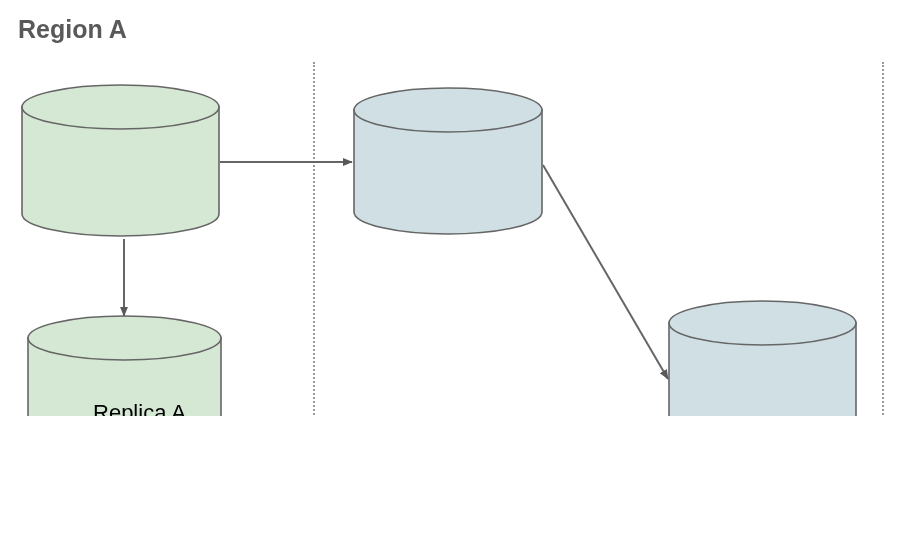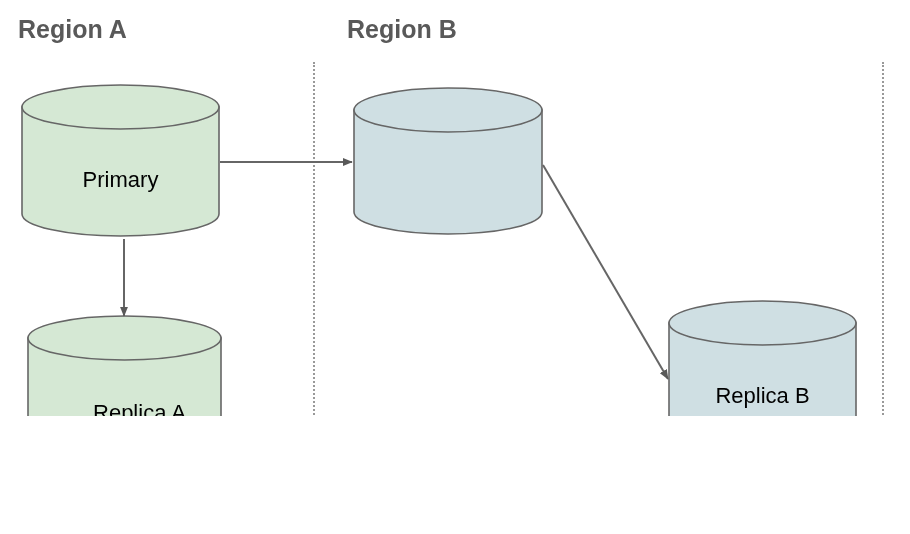--- a/index.html
+++ b/index.html
@@ -55,47 +55,44 @@
     position: absolute;
     overflow: visible;
   }
 </style>
 </head>
 <body>
 
 <div id="canvas">
 
   <div class="region-label" id="region-a-label">Region A</div>
-  <div class="region-label" id="region-b-label">Region B</div>
 
   <div class="divider" id="divider-1"></div>
   <div class="divider" id="divider-2"></div>
 
   <svg class="cylinder-svg" style="left:21px; top:84px;" width="199" height="153" viewBox="0 0 199 153">
     <path d="M1,23 L1,130 A98.5,22 0 0 0 198,130 L198,23 Z" fill="#d5e8d4" stroke="#666666" stroke-width="1.6"></path>
     <ellipse cx="99.5" cy="23" rx="98.5" ry="22" fill="#d5e8d4" stroke="#666666" stroke-width="1.6"></ellipse>
   </svg>
-  <div class="cyl-label" style="left:21px; top:165px; width:199px;">Primary</div>
 
   <svg class="cylinder-svg" style="left:27px; top:315px;" width="195" height="150" viewBox="0 0 195 150">
     <path d="M1,23 L1,127 A96.5,22 0 0 0 194,127 L194,23 Z" fill="#d5e8d4" stroke="#666666" stroke-width="1.6"></path>
     <ellipse cx="97.5" cy="23" rx="96.5" ry="22" fill="#d5e8d4" stroke="#666666" stroke-width="1.6"></ellipse>
   </svg>
   <div class="cyl-label" style="left:42px; top:398px; width:195px;">Replica A</div>
 
   <svg class="cylinder-svg" style="left:353px; top:87px;" width="190" height="148" viewBox="0 0 190 148">
     <path d="M1,23 L1,125 A94,22 0 0 0 189,125 L189,23 Z" fill="#cfdfe3" stroke="#666666" stroke-width="1.6"></path>
     <ellipse cx="95" cy="23" rx="94" ry="22" fill="#cfdfe3" stroke="#666666" stroke-width="1.6"></ellipse>
   </svg>
 
   <svg class="cylinder-svg" style="left:668px; top:300px;" width="189" height="155" viewBox="0 0 189 155">
     <path d="M1,23 L1,132 A93.5,22 0 0 0 188,132 L188,23 Z" fill="#cfdfe3" stroke="#666666" stroke-width="1.6"></path>
     <ellipse cx="94.5" cy="23" rx="93.5" ry="22" fill="#cfdfe3" stroke="#666666" stroke-width="1.6"></ellipse>
   </svg>
-  <div class="cyl-label" style="left:668px; top:381px; width:189px;">Replica B</div>
 
   <svg class="arrow-svg" style="left:0px; top:0px;" width="910" height="534" viewBox="0 0 910 534">
     <defs>
       <marker id="ah" markerWidth="10" markerHeight="8" refX="9.2" refY="4" orient="auto" markerUnits="userSpaceOnUse">
         <path d="M0,0 L10,4 L0,8 Z" fill="#595959"></path>
       </marker>
     </defs>
 
     <line x1="220" y1="162" x2="352" y2="162" stroke="#666666" stroke-width="2" marker-end="url(#ah)"></line>
 

